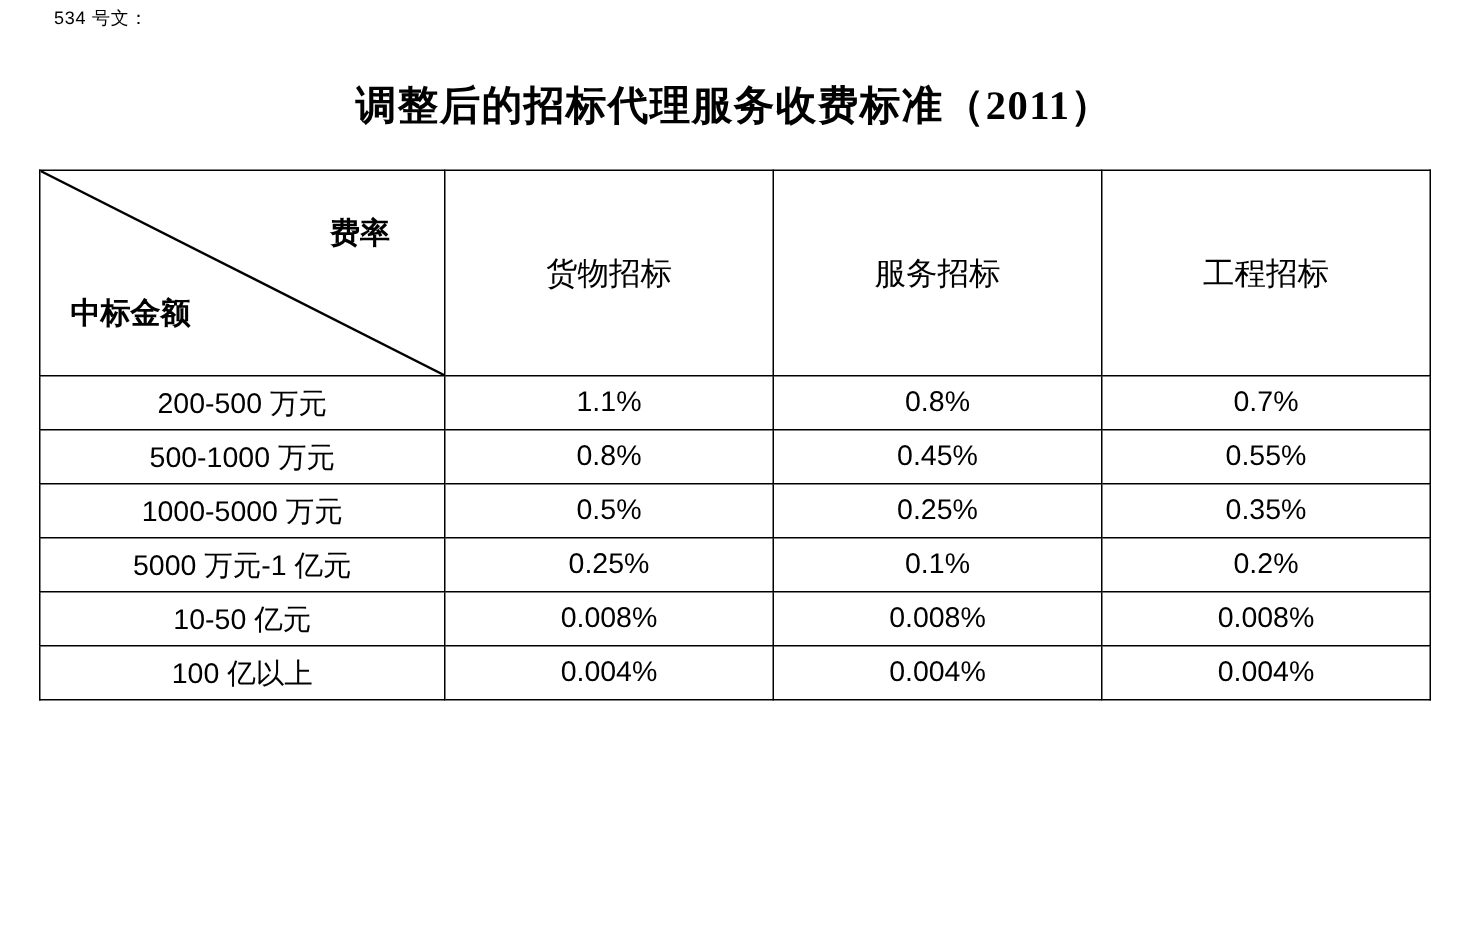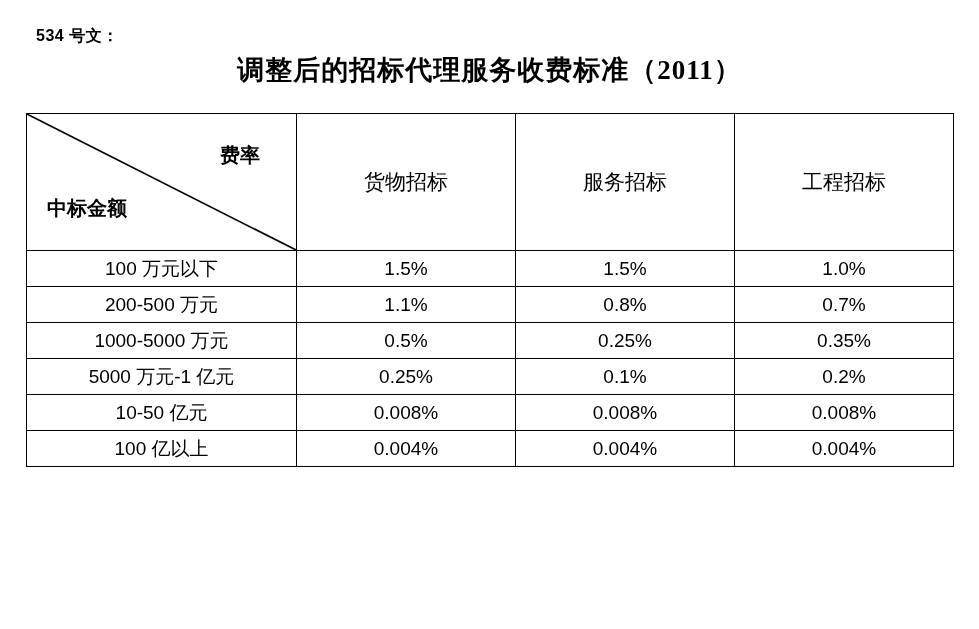--- a/index.html
+++ b/index.html
@@ -16,24 +16,24 @@
   }
   .page {
     position: relative;
     width: 979px;
     height: 629px;
     box-sizing: border-box;
   }
   .doc-ref {
     position: absolute;
     left: 36px;
-    top: 26px;
+    top: 4px;
     font-family: "Liberation Sans", sans-serif;
-    font-weight: bold;
-    font-size: 16px;
+    font-weight: normal;
+    font-size: 12px;
     letter-spacing: 0.5px;
   }
   .doc-title {
     position: absolute;
     left: 0;
     top: 52px;
     width: 979px;
     text-align: center;
     font-family: "Liberation Serif", serif;
     font-weight: bold;
@@ -133,30 +133,30 @@
           <span class="corner-top-label">费率</span>
           <span class="corner-bottom-label">中标金额</span>
         </th>
         <th class="head-cell">货物招标</th>
         <th class="head-cell">服务招标</th>
         <th class="head-cell">工程招标</th>
       </tr>
     </thead>
     <tbody>
       <tr>
-        <td class="row-label">100 万元以下</td>
-        <td class="row-cell">1.5%</td>
-        <td class="row-cell">1.5%</td>
-        <td class="row-cell">1.0%</td>
-      </tr>
-      <tr>
         <td class="row-label">200-500 万元</td>
         <td class="row-cell">1.1%</td>
         <td class="row-cell">0.8%</td>
         <td class="row-cell">0.7%</td>
+      </tr>
+      <tr>
+        <td class="row-label">500-1000 万元</td>
+        <td class="row-cell">0.8%</td>
+        <td class="row-cell">0.45%</td>
+        <td class="row-cell">0.55%</td>
       </tr>
       <tr>
         <td class="row-label">1000-5000 万元</td>
         <td class="row-cell">0.5%</td>
         <td class="row-cell">0.25%</td>
         <td class="row-cell">0.35%</td>
       </tr>
       <tr>
         <td class="row-label">5000 万元-1 亿元</td>
         <td class="row-cell">0.25%</td>

